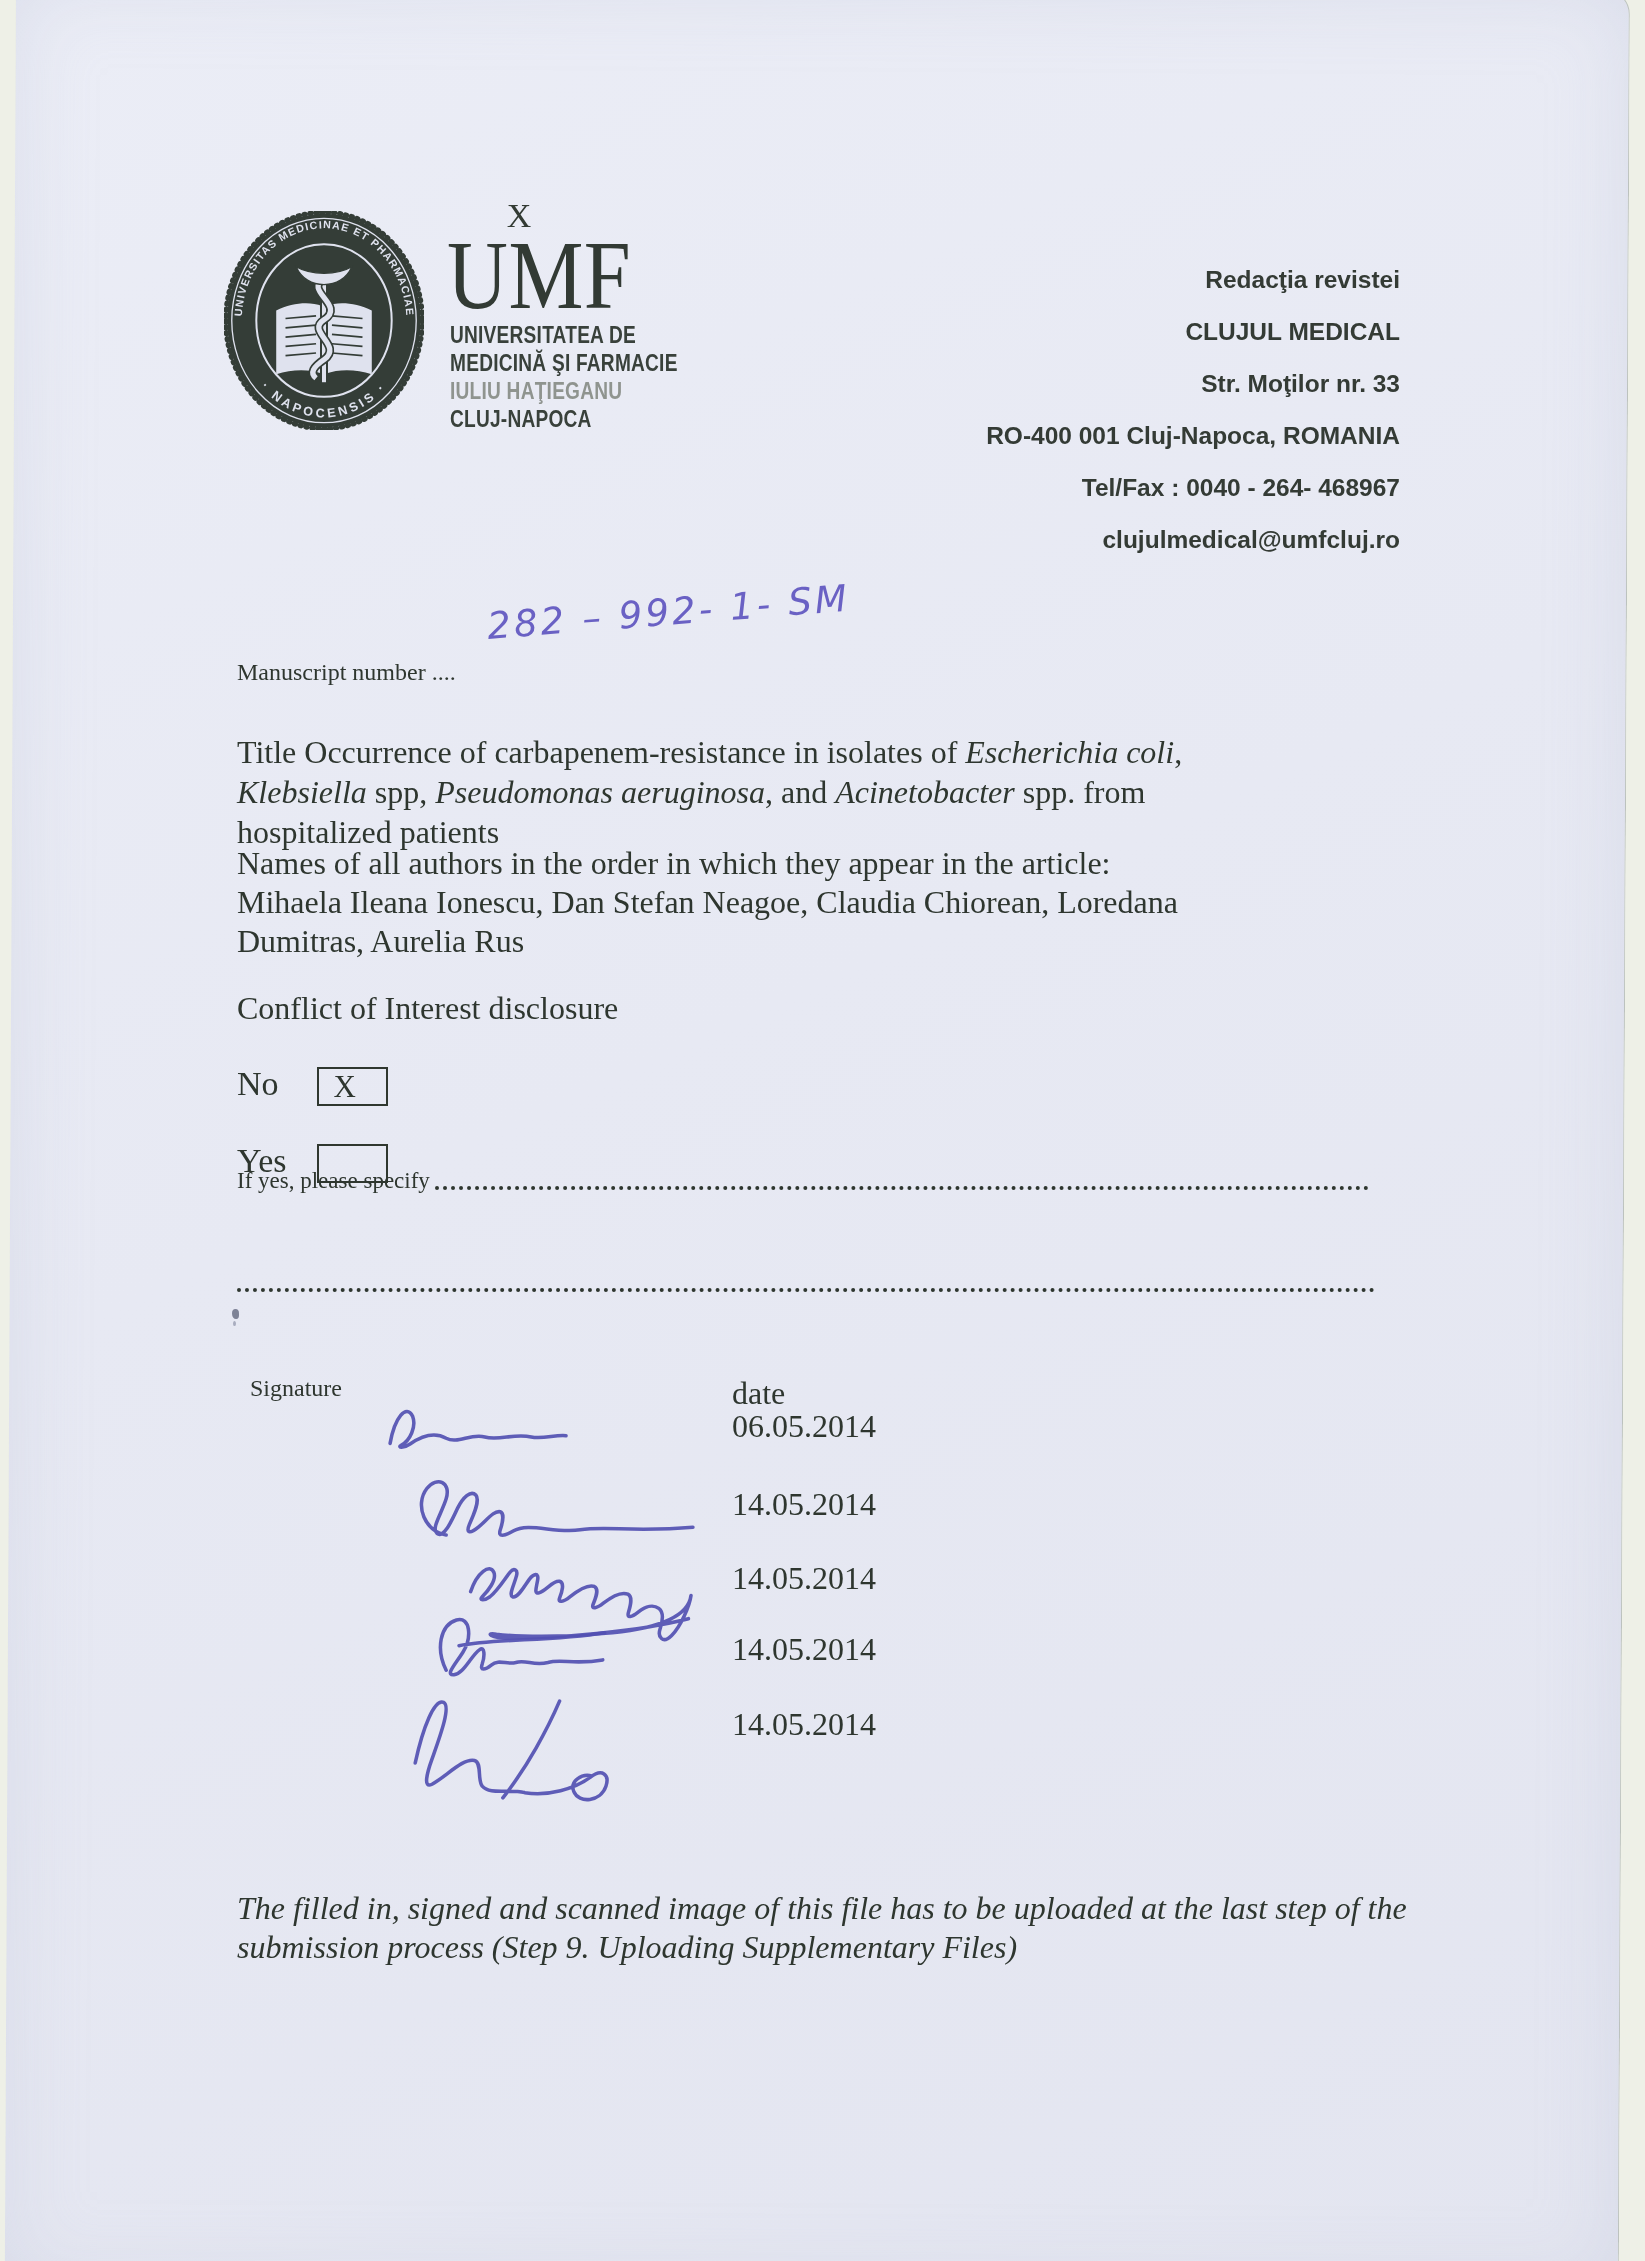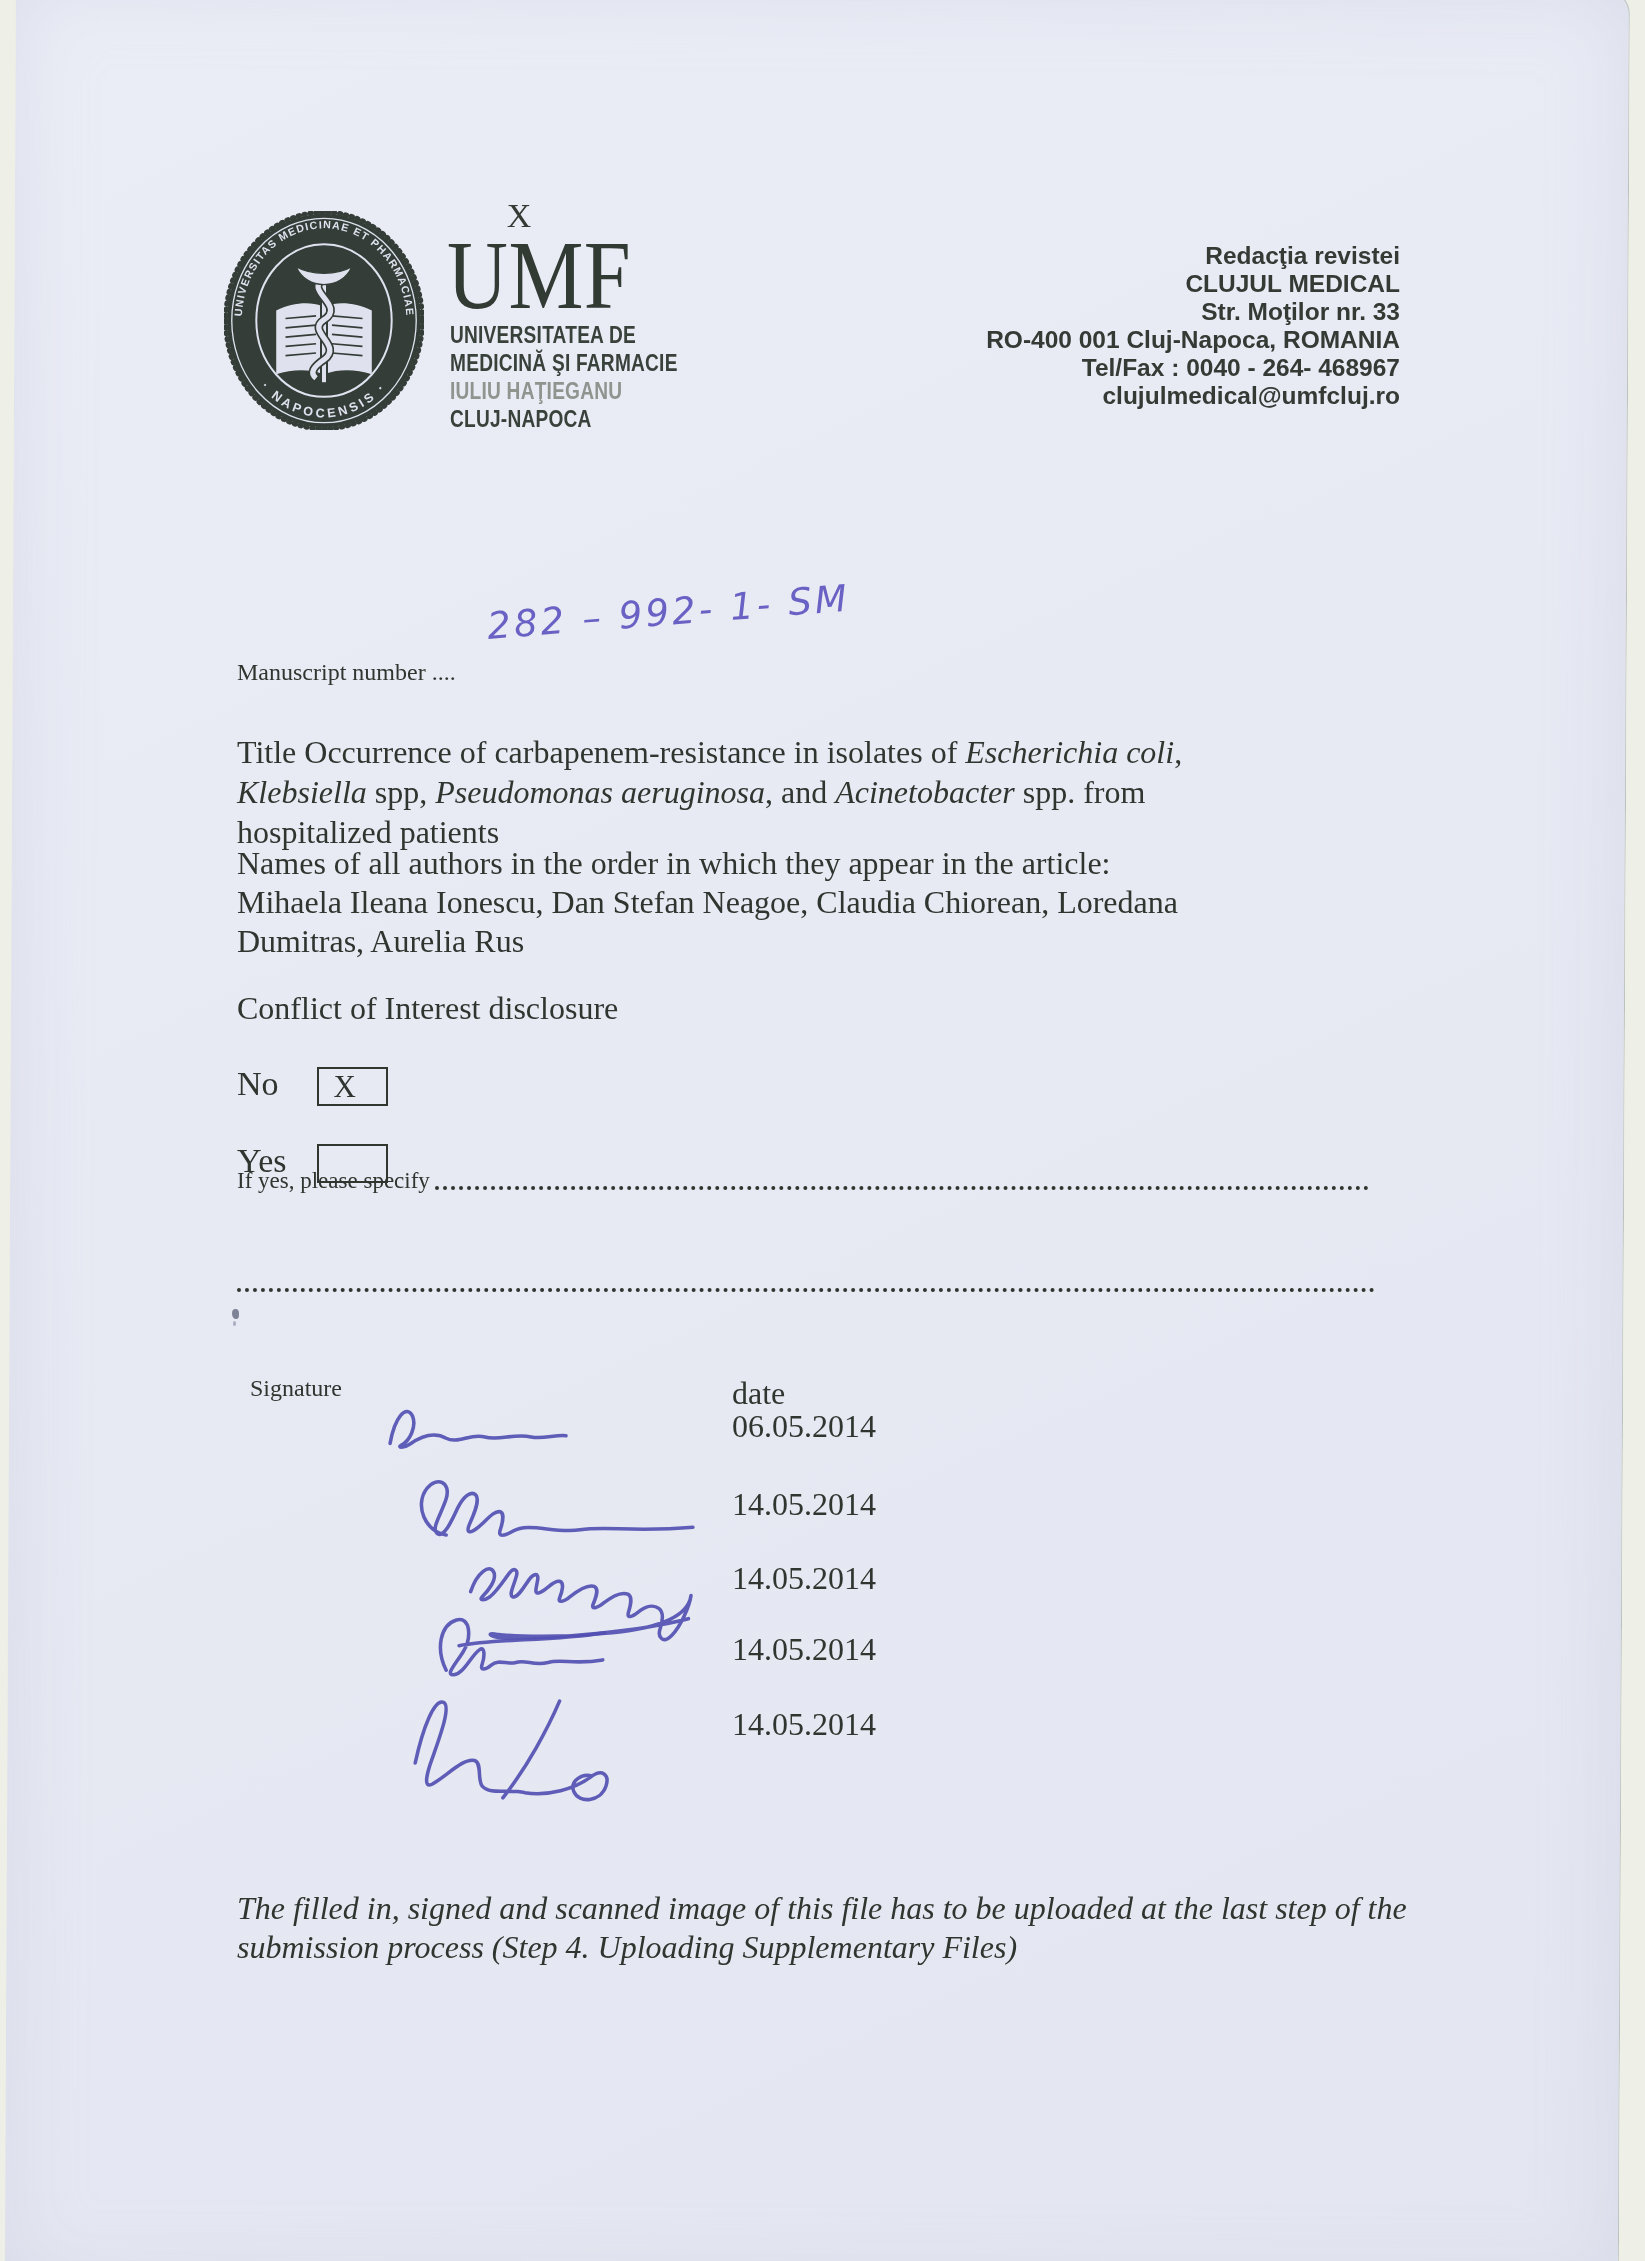--- a/index.html
+++ b/index.html
@@ -28,21 +28,21 @@
   .uni-lines{position:absolute;left:450px;top:321px;
     font-family:"Liberation Sans","DejaVu Sans",sans-serif;font-weight:bold;
     font-size:24.5px;line-height:28px;color:#39413b;letter-spacing:0.3px;
     transform:scaleX(.78);transform-origin:left top;white-space:nowrap;}
   .uni-lines .ln{display:block;}
   .uni-lines .ln.faded{color:#8f948f;}
 
   .address{position:absolute;right:245px;top:242px;text-align:right;
     font-family:"Liberation Sans","DejaVu Sans",sans-serif;font-weight:bold;
     font-size:24.5px;line-height:28px;color:#343b35;white-space:nowrap;}
-  .address span{display:block;}
+  .address span{display:block;margin-top:24px;}
 
   
   .h-title{position:absolute;left:237px;top:585px;font-size:32px;font-weight:bold;}
   .manu-row{position:absolute;left:237px;top:659px;font-size:24px;white-space:nowrap;}
   .manu-hand{position:absolute;left:489px;top:605px;
     font-family:"DejaVu Sans",sans-serif;font-style:italic;font-size:37px;
     letter-spacing:3.2px;color:#6a61c4;transform:rotate(-4.5deg);transform-origin:left bottom;
     white-space:nowrap;}
   .para{position:absolute;left:237px;width:980px;font-size:32px;line-height:40px;}
   .para .it{font-style:italic;}
@@ -183,16 +183,16 @@
   <div class="date-val d4">14.05.2014</div>
 
   <svg class="sig-svg" viewBox="0 0 1000 700">
     <path d="M175,100 C182,60 200,38 210,58 C216,74 206,96 192,103 C186,106 196,108 206,101 C226,87 244,82 262,92 C280,101 300,84 322,90 C344,96 368,84 394,90 C412,94 432,86 448,88"></path>
     <path d="M262,242 C230,238 212,196 232,170 C248,150 270,160 262,186 C255,209 238,232 248,240 C258,247 270,222 280,200 C288,184 300,172 308,180 C315,188 305,210 298,226 C292,240 300,240 312,230 C326,218 336,204 346,206 C352,208 350,222 346,234 C342,246 352,244 366,236 C390,222 430,240 470,234 C510,228 556,238 645,230"></path>
     <path d="M300,330 C310,300 330,286 336,300 C341,312 326,330 318,338 C312,344 322,344 330,338 C344,326 354,308 362,299 C367,293 374,296 371,306 C367,321 359,335 365,338 C373,341 383,322 391,311 C398,302 406,300 404,312 C402,324 398,334 406,332 C418,328 428,312 438,314 C446,316 442,330 438,340 C435,348 444,346 454,338 C468,327 482,318 492,322 C500,326 494,340 490,350 C487,358 496,356 506,348 C520,337 534,330 544,334 C552,338 548,352 545,362 C542,372 550,370 560,362 C572,352 584,350 592,356 C600,362 598,376 594,388 C590,400 598,412 612,398 C626,384 640,352 642,336 M642,336 C638,368 596,386 520,394 C440,402 368,400 340,396 C322,393 330,402 360,402 C440,402 560,392 638,372"></path>
     <path d="M262,452 C246,420 252,382 278,374 C300,368 302,402 288,424 C276,443 260,460 274,459 C290,457 300,430 314,420 C322,414 322,430 318,442 C314,453 322,452 332,444 C344,434 356,444 370,440 C386,435 398,446 420,440 C440,434 462,444 505,436 M282,414 C340,402 424,408 508,394"></path>
     <path d="M214,596 C226,540 244,496 258,502 C270,508 252,556 240,590 C232,612 226,636 240,629 C262,617 288,588 306,592 C318,595 310,622 318,632 C330,646 358,636 384,642 M350,650 C388,602 420,542 438,500 M384,642 C420,648 462,636 486,618 C504,604 516,614 510,632 C502,656 468,660 460,640 C454,624 472,612 488,616"></path>
   </svg>
 
-  <div class="footer-note">The filled in, signed and scanned image of this file has to be uploaded at the last step of the submission process (Step 4. Uploading Supplementary Files)</div>
+  <div class="footer-note">The filled in, signed and scanned image of this file has to be uploaded at the last step of the submission process (Step 9. Uploading Supplementary Files)</div>
 
 </div>
 
 
 </body></html>

